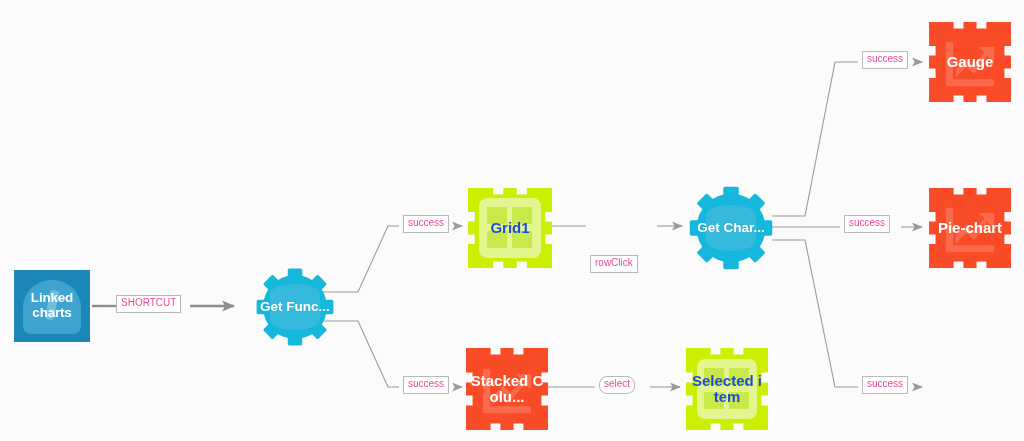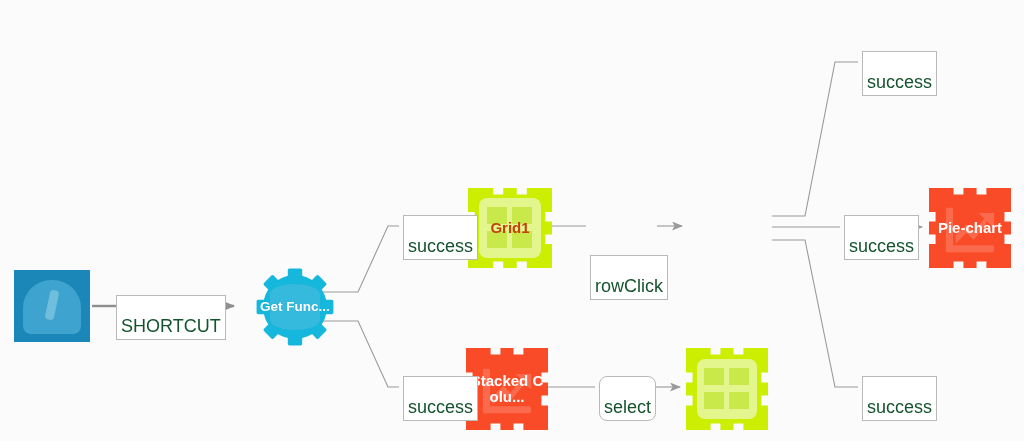--- a/index.html
+++ b/index.html
@@ -103,21 +103,21 @@
     border-radius: 8px;
     z-index: 2;
   }
   .node-notch .label {
     position: relative;
     z-index: 4;
     font-size: 15px;
     padding: 0 4px;
     word-break: break-all;
   }
-  .node-grid .label, .node-sel .label { color: #c2410c; }
+  .node-grid .label, .node-sel .label { color: #1d4ed8; }
   .node-chart .label { color: #ffffff; }
 
   
   .grid-icon {
     position: absolute;
     left: 50%; top: 50%;
     transform: translate(-50%,-50%);
     width: 46px; height: 42px;
     z-index: 3;
   }
@@ -134,25 +134,25 @@
     transform: translate(-50%,-50%);
     width: 54px; height: 50px;
     z-index: 3;
   }
 
   
   .elabel {
     position: absolute;
     background: #ffffff;
     border: 1px solid #b9b9b9;
-    color: #14532d;
-    font-size: 18px;
+    color: #ec4899;
+    font-size: 10px;
     font-weight: normal;
     line-height: 1;
-    padding: 21px 4px 4px 4px;
+    padding: 2px 4px 4px 4px;
     white-space: nowrap;
     box-sizing: border-box;
     z-index: 5;
     font-family: "Liberation Sans", sans-serif;
   }
 </style>
 </head>
 <body>
 
 <div id="canvas">
@@ -212,20 +212,21 @@
   <div class="elabel" style="left:403px; top:215px;">success</div>
   <div class="elabel" style="left:403px; top:376px;">success</div>
   <div class="elabel" style="left:590px; top:215px;margin-top:40px;">rowClick</div>
   <div class="elabel" style="left:599px; top:376px;border-radius:8px;">select</div>
   <div class="elabel" style="left:862px; top:51px;">success</div>
   <div class="elabel" style="left:844px; top:215px;">success</div>
   <div class="elabel" style="left:862px; top:376px;">success</div>
 
   <div class="node node-start" style="left:14px; top:270px; width:76px; height:72px;">
     <span class="glyph"></span>
+    <span class="label">Linked charts</span>
   </div>
 
   <div class="node node-gear" style="left:255px; top:267px; width:80px; height:80px;">
     <svg class="gear-svg" viewBox="0 0 100 100">
       <g fill="#16B7DD">
         <circle cx="50" cy="50" r="40"></circle>
         <rect x="41" y="2" width="18" height="16" rx="2"></rect>
         <rect x="41" y="82" width="18" height="16" rx="2"></rect>
         <rect x="2" y="41" width="16" height="18" rx="2"></rect>
         <rect x="82" y="41" width="16" height="18" rx="2"></rect>
@@ -246,21 +247,52 @@
     <span class="inner" style="background:#E3F68D;"></span>
     <span class="grid-icon">
       <i style="left:0; top:0; width:20px; height:17px;"></i>
       <i style="left:25px; top:0; width:20px; height:17px;"></i>
       <i style="left:0; top:24px; width:20px; height:17px;"></i>
       <i style="left:25px; top:24px; width:20px; height:17px;"></i>
     </span>
     <span class="label">Grid1</span>
   </div>
 
-
+  <div class="node node-gear" style="left:688px; top:185px; width:86px; height:86px;">
+    <svg class="gear-svg" viewBox="0 0 100 100">
+      <g fill="#16B7DD">
+        <circle cx="50" cy="50" r="40"></circle>
+        <rect x="41" y="2" width="18" height="16" rx="2"></rect>
+        <rect x="41" y="82" width="18" height="16" rx="2"></rect>
+        <rect x="2" y="41" width="16" height="18" rx="2"></rect>
+        <rect x="82" y="41" width="16" height="18" rx="2"></rect>
+        <rect x="13" y="13" width="17" height="16" rx="2" transform="rotate(-45 21.5 21)"></rect>
+        <rect x="70" y="13" width="17" height="16" rx="2" transform="rotate(45 78.5 21)"></rect>
+        <rect x="13" y="71" width="17" height="16" rx="2" transform="rotate(45 21.5 79)"></rect>
+        <rect x="70" y="71" width="17" height="16" rx="2" transform="rotate(-45 78.5 79)"></rect>
+      </g>
+    </svg>
+    <span class="db"></span>
+    <span class="label">Get Char...</span>
+  </div>
+
+  <div class="node node-notch node-chart" style="left:929px; top:22px; width:82px; height:80px;">
+    <svg class="notch-svg" viewBox="0 0 100 100" preserveAspectRatio="none">
+      <path fill="#FA4B28" d="M0,0 H30 V8 H42 V0 H58 V8 H70 V0 H100 V30 H92 V42 H100 V58 H92 V70 H100 V100 H70 V92 H58 V100 H42 V92 H30 V100 H0 V70 H8 V58 H0 V42 H8 V30 H0 Z"></path>
+    </svg>
+    <svg class="chart-icon" viewBox="0 0 60 56">
+      <g fill="#FB6A4C">
+        <rect x="3" y="3" width="8" height="50" rx="2"></rect>
+        <rect x="3" y="45" width="54" height="8" rx="2"></rect>
+        <path d="M14,34 L26,22 L34,30 L48,13 L48,22 L34,39 L26,31 L14,43 Z"></path>
+        <path d="M40,9 L57,9 L57,26 L50,20 L46,15 Z"></path>
+      </g>
+    </svg>
+    <span class="label">Gauge</span>
+  </div>
 
   <div class="node node-notch node-chart" style="left:466px; top:348px; width:82px; height:82px;">
     <svg class="notch-svg" viewBox="0 0 100 100" preserveAspectRatio="none">
       <path fill="#FA4B28" d="M0,0 H30 V8 H42 V0 H58 V8 H70 V0 H100 V30 H92 V42 H100 V58 H92 V70 H100 V100 H70 V92 H58 V100 H42 V92 H30 V100 H0 V70 H8 V58 H0 V42 H8 V30 H0 Z"></path>
     </svg>
     <svg class="chart-icon" viewBox="0 0 60 56">
       <g fill="#FB6A4C">
         <rect x="3" y="3" width="8" height="50" rx="2"></rect>
         <rect x="3" y="45" width="54" height="8" rx="2"></rect>
         <path d="M14,34 L26,22 L34,30 L48,13 L48,22 L34,39 L26,31 L14,43 Z"></path>
@@ -289,16 +321,17 @@
     <svg class="notch-svg" viewBox="0 0 100 100" preserveAspectRatio="none">
       <path fill="#CCEE00" d="M0,0 H30 V8 H42 V0 H58 V8 H70 V0 H100 V30 H92 V42 H100 V58 H92 V70 H100 V100 H70 V92 H58 V100 H42 V92 H30 V100 H0 V70 H8 V58 H0 V42 H8 V30 H0 Z"></path>
     </svg>
     <span class="inner" style="background:#E3F68D;"></span>
     <span class="grid-icon">
       <i style="left:0; top:0; width:20px; height:17px;"></i>
       <i style="left:25px; top:0; width:20px; height:17px;"></i>
       <i style="left:0; top:24px; width:20px; height:17px;"></i>
       <i style="left:25px; top:24px; width:20px; height:17px;"></i>
     </span>
+    <span class="label">Selected item</span>
   </div>
 
 
 </div>
 
 </body></html>

